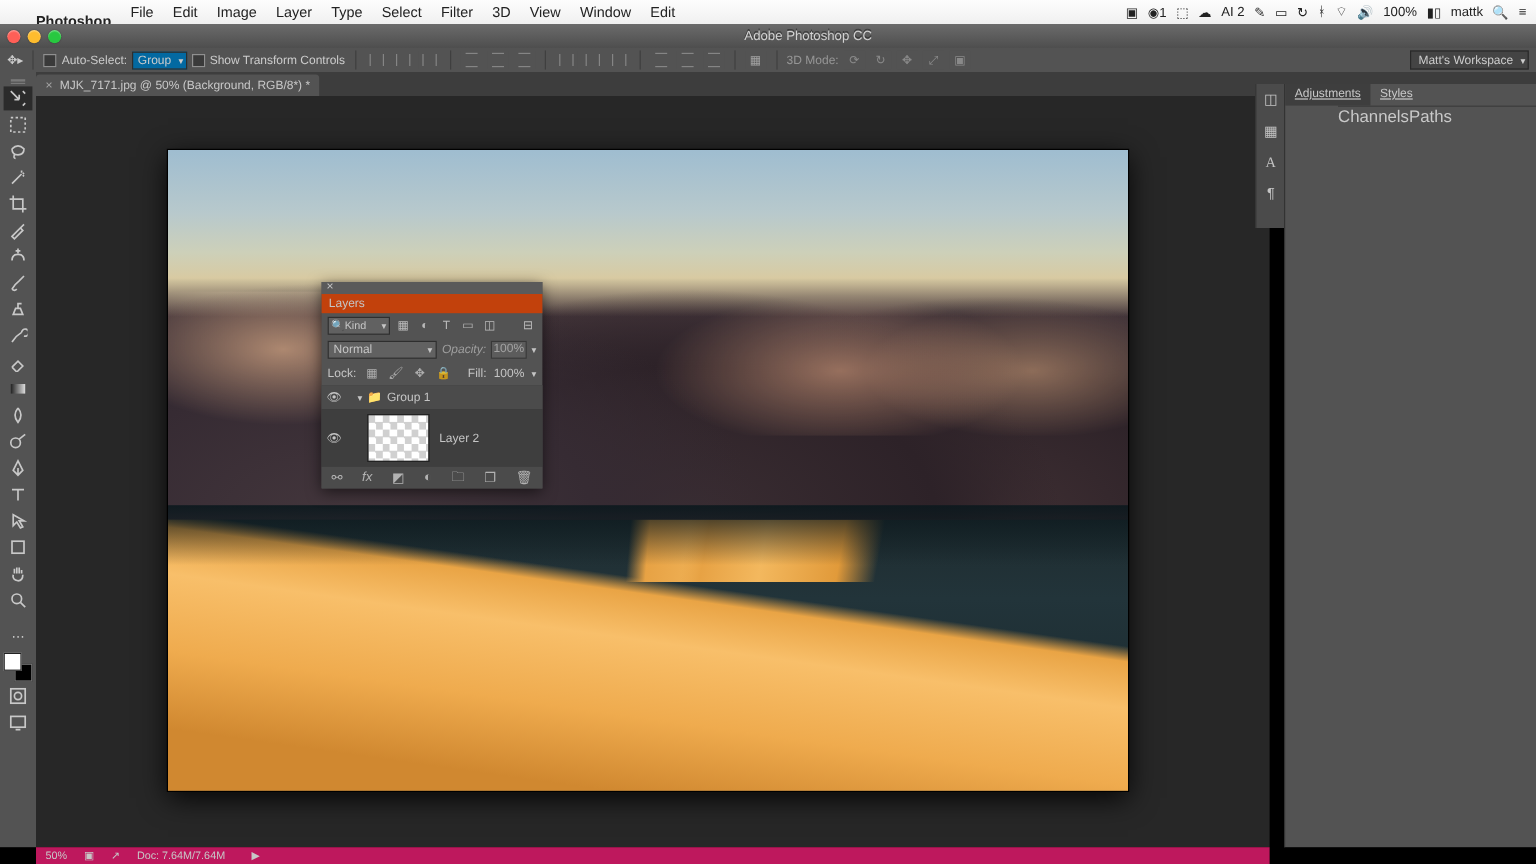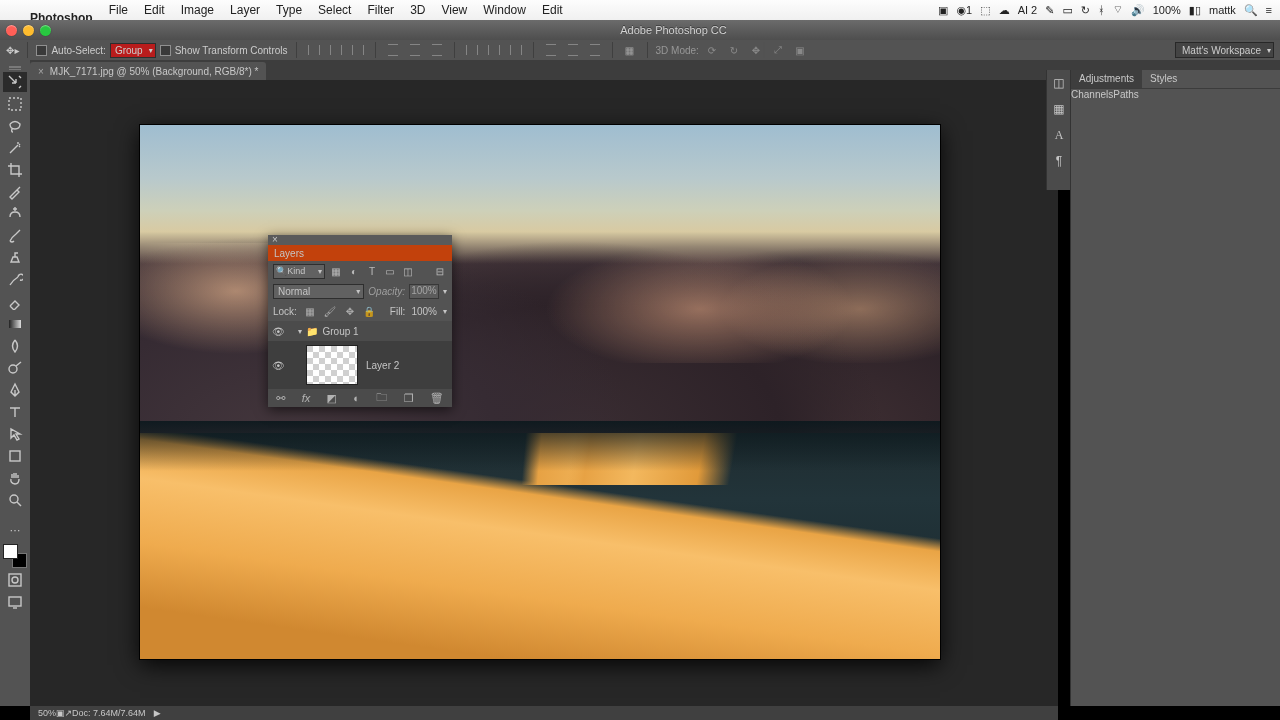--- a/index.html
+++ b/index.html
@@ -16,21 +16,21 @@
 
 
 .titlebar { position:absolute; top:20px; left:0; right:0; height:20px; background:linear-gradient(#6b6b6b,#4e4e4e); display:flex; align-items:center; color:#d2d2d2; font-size:11px; }
 .titlebar .traffic { display:flex; gap:6px; margin-left:6px; }
 .titlebar .dot { width:11px; height:11px; border-radius:50%; box-shadow:inset 0 1px 1px rgba(255,255,255,.4),0 0 1px rgba(0,0,0,.6); }
 .titlebar .title { flex:1; text-align:center; text-shadow:0 -1px 0 rgba(0,0,0,.4);margin-left:16px; }
 
 
 .optionsbar { position:absolute; top:40px; left:0; right:0; height:20px; background:#535353; display:flex; align-items:center; font-size:10px; color:#ccc; padding:0 6px; gap:4px; }
 .optionsbar .chk { width:11px; height:11px; border:1px solid #909090; background:#3a3a3a; }
-.optionsbar .sel { background:#b91c1c; border:1px solid #2e2e2e; padding:0 12px 0 4px; height:15px; display:flex; align-items:center; position:relative; }
+.optionsbar .sel { background:#0369a1; border:1px solid #2e2e2e; padding:0 12px 0 4px; height:15px; display:flex; align-items:center; position:relative; }
 .optionsbar .sel::after { content:"▾"; position:absolute; right:2px; font-size:8px; }
 .optionsbar .iconbtn { width:18px; height:16px; background:#535353; display:flex; align-items:center; justify-content:center; opacity:.65; }
 .optionsbar .divider { width:1px; height:16px; background:#3f3f3f; margin:0 4px; }
 .optionsbar .align-ico { width:12px; height:10px; border-left:1px solid #a0a0a0; border-right:1px solid #a0a0a0; position:relative; }
 .optionsbar .workspace { margin-left:auto; background:#444; border:1px solid #282828; padding:0 12px 0 6px; height:16px; display:flex; align-items:center; position:relative; }
 .optionsbar .workspace::after { content:"▾"; position:absolute; right:2px; font-size:8px; }
 
 
 .tabstrip { position:absolute; top:60px; left:30px; right:0; height:20px; background:#3d3d3d; display:flex; align-items:flex-end; font-size:10px; color:#c8c8c8; }
 .tabstrip .tab { background:#535353; height:18px; display:flex; align-items:center; padding:0 8px; border-radius:3px 3px 0 0; gap:6px; }
@@ -78,23 +78,23 @@
    radial-gradient(ellipse 200px 80px at 90% 55%, rgba(215,158,108,.55), transparent 70%);
   mix-blend-mode:screen; }
 .canvas .shadow-ridge { position:absolute; left:0; right:0; top:296px; height:50px;
    background:linear-gradient(180deg, rgba(11,24,29,.9), rgba(11,24,29,0)); }
 
 
 .right-iconic { position:absolute; top:70px; right:210px; width:24px; background:#4b4b4b; border-left:1px solid #333; }
 .right-iconic .ic { width:24px; height:26px; display:flex; align-items:center; justify-content:center; color:#c4c4c4; font-size:12px; }
 .right-panel { position:absolute; top:70px; right:0; width:210px; bottom:14px; background:#535353; border-left:1px solid #333; }
 .right-panel .tabs { height:18px; display:flex; font-size:10px; color:#c9c9c9; }
-.right-panel .tabs .t { padding:3px 8px; cursor:default; }
+.right-panel .tabs .t { padding:3px 8px; cursor:default;text-decoration:underline; }
 .right-panel .tabs .t.active { background:#3e3e3e; }
-.right-panel .tabs2 { height:18px; display:flex; font-size:10px; color:#c9c9c9; border-top:1px solid #3c3c3c; }
+.right-panel .tabs2 { height:18px; display:flex; font-size:14px; color:#c9c9c9; border-top:1px solid #3c3c3c;margin-left:44px; }
 .right-panel .body { flex:1; }
 
 
 .layers-panel { position:absolute; left:268px; top:235px; width:184px; background:#535353; box-shadow:0 3px 12px rgba(0,0,0,.6); font-size:10px; color:#c5c5c5; }
 .layers-panel .ptitle { height:16px; background:#c2410c; display:flex; align-items:center; padding:0 6px; }
 .layers-panel .ptop { position:relative; height:10px; background:#5a5a5a; }
 .layers-panel .ptop .x { position:absolute; left:4px; top:-1px; font-size:10px; }
 .layers-panel .filterrow { height:20px; display:flex; align-items:center; gap:4px; padding:0 5px; }
 .layers-panel .filterrow .kind { width:52px; height:15px; background:#616161; border:1px solid #2e2e2e; display:flex; align-items:center; padding:0 2px; font-size:9px; position:relative; }
 .layers-panel .filterrow .kind::after { content:"▾"; position:absolute; right:2px; font-size:8px; }
@@ -111,21 +111,21 @@
 .layers-panel .group .eye { width:12px; text-align:center; }
 .layers-panel .group .tri { font-size:8px; }
 .layers-panel .layer { height:48px; display:flex; align-items:center; padding:0 4px; gap:8px; background:#3e3e3e; }
 .layers-panel .layer .eye { width:12px; text-align:center; }
 .layers-panel .thumb { width:52px; height:40px; border:1px solid #222; background:
   repeating-conic-gradient(#fff 0 25%, #d0d0d0 0 50%) 0 0/12px 12px; margin-left:14px; }
 .layers-panel .footer { height:18px; background:#4b4b4b; display:flex; align-items:center; justify-content:space-around; font-size:11px; }
 .layers-panel .footer span { opacity:.85; cursor:default; }
 
 
-.status-bar { position:absolute; bottom:0; left:30px; right:222px; height:14px; background:#404040; display:flex; align-items:center; font-size:9px; color:#c7c7c7; padding:0 8px; }
+.status-bar { position:absolute; bottom:0; left:30px; right:222px; height:14px; background:#be185d; display:flex; align-items:center; gap:14px; font-size:9px; color:#c7c7c7; padding:0 8px; }
 .status-bar .arrow { font-size:9px; margin-left:8px; }
 
 
 .st { stroke:#c8c8c8; stroke-width:1.4; fill:none; }
 </style>
 </head>
 <body>
 
 <div class="menubar">
   <span class="apple"></span>

